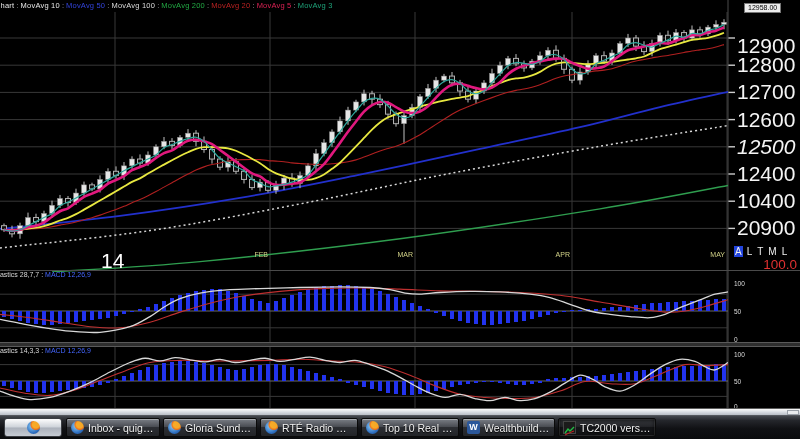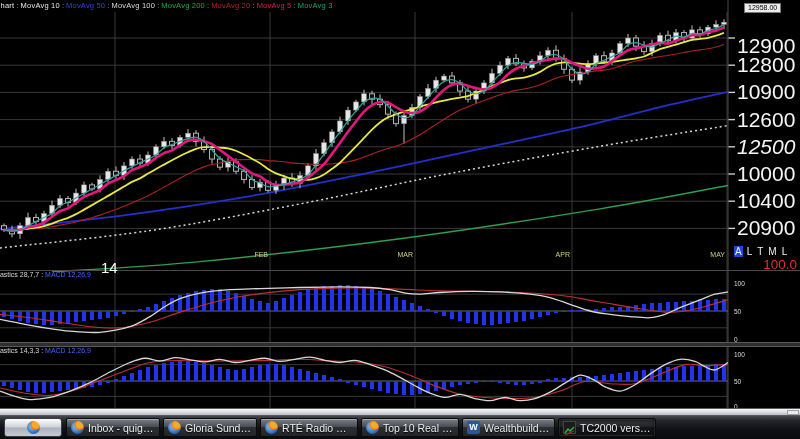--- a/index.html
+++ b/index.html
@@ -9,21 +9,21 @@
   #chart-svg{position:absolute;left:0;top:0;}
   
   #legend{position:absolute;left:-5px;top:1px;white-space:nowrap;font-size:7.5px;color:#bbb;}
   #legend .li{letter-spacing:.2px;}
   #legend .sep{color:#9a9aa2;}
   
   .pxlab{position:absolute;left:737px;width:62px;font-size:21px;color:#f5f5f5;line-height:20px;}
   #price-box{position:absolute;left:744px;top:3px;font-size:7px;line-height:8px;color:#000;
              background:#ececec;border:1px solid #777;padding:0 3px;}
   .mon{position:absolute;width:26px;text-align:right;top:251px;font-size:7px;color:#d2d288;}
-  #bar-width{position:absolute;left:101px;top:259px;font-size:15px;color:#fff;}
+  #bar-width{position:absolute;left:101px;top:249px;font-size:21px;color:#fff;}
   #scale-ctrl{position:absolute;left:734px;top:246px;display:flex;gap:3px;font-size:10px;color:#f0f0f0;}
   #scale-ctrl .sb{padding:0 1px;line-height:11px;}
   #scale-ctrl .sel{background:#2244dd;}
   #scale-value{position:absolute;left:728px;top:257px;width:69px;text-align:right;font-size:13.5px;color:#e03030;}
   
   .phead{position:absolute;left:-18px;white-space:nowrap;font-size:7px;color:#d8d8d8;}
   .phead .macd{color:#4466ff;}
   #p1-header{top:271px;} #p2-header{top:347px;}
   .palab{position:absolute;left:734px;font-size:6.5px;color:#ddd;line-height:7px;}
   
@@ -485,24 +485,24 @@
         <line x1="0" y1="270.5" x2="800" y2="270.5" stroke="#4a4a4a"></line>
         <rect x="0" y="342" width="800" height="5" fill="#2e2e2e"></rect>
         <line x1="0" y1="342.5" x2="800" y2="342.5" stroke="#5a5a5a"></line>
         <line x1="0" y1="346.5" x2="800" y2="346.5" stroke="#5a5a5a"></line>
       </svg>
     <div id="legend"><span class="li" style="color: rgb(232, 232, 232);">Chart</span><span class="sep"> : </span><span class="li" style="color: rgb(232, 232, 232);">MovAvg 10</span><span class="sep"> : </span><span class="li" style="color: rgb(51, 68, 221);">MovAvg 50</span><span class="sep"> : </span><span class="li" style="color: rgb(221, 221, 221);">MovAvg 100</span><span class="sep"> : </span><span class="li" style="color: rgb(34, 170, 68);">MovAvg 200</span><span class="sep"> : </span><span class="li" style="color: rgb(187, 34, 34);">MovAvg 20</span><span class="sep"> : </span><span class="li" style="color: rgb(221, 34, 85);">MovAvg 5</span><span class="sep"> : </span><span class="li" style="color: rgb(31, 163, 122);">MovAvg 3</span></div>
     <div id="price-box">12958.00</div>
     <div id="axis-labels">
         <div class="pxlab" style="top: 36px;">12900</div>
         <div class="pxlab" style="top: 55.2px;">12800</div>
-        <div class="pxlab" style="top: 82.4px;">10900</div>
+        <div class="pxlab" style="top: 82.4px;">12700</div>
         <div class="pxlab" style="top: 109.6px;">12600</div>
         <div class="pxlab" style="top: 136.8px; font-style: italic;">12500</div>
-        <div class="pxlab" style="top: 164px;">10000</div>
+        <div class="pxlab" style="top: 164px;">12400</div>
         <div class="pxlab" style="top: 191.2px;">10400</div>
         <div class="pxlab" style="top: 218.4px;">20900</div>
       </div>
     <div id="months">
         <div class="mon" style="left: 242px;">FEB</div>
         <div class="mon" style="left: 387px;">MAR</div>
         <div class="mon" style="left: 544px;">APR</div>
         <div class="mon" style="left: 699px;">MAY</div>
       </div>
     <div id="bar-width">14</div>

